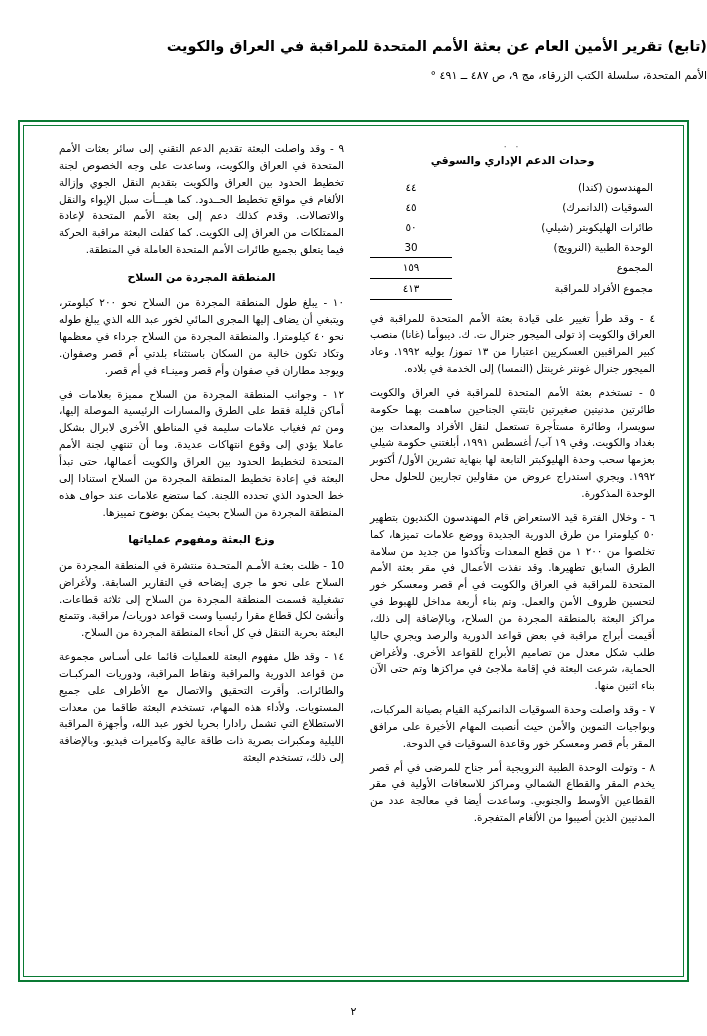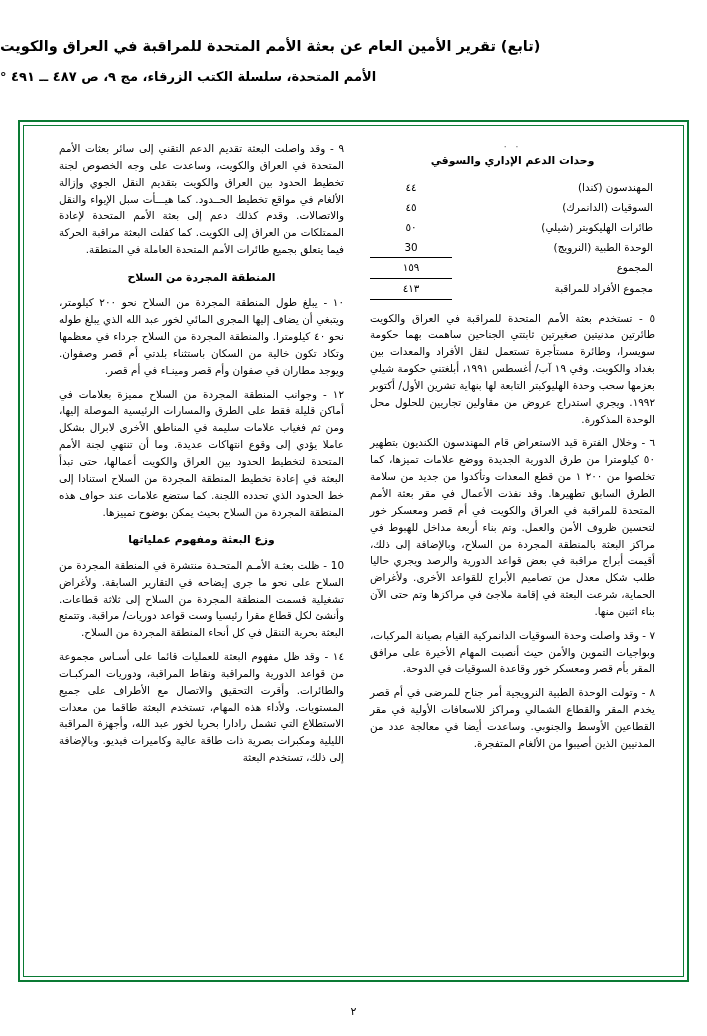--- a/index.html
+++ b/index.html
@@ -16,32 +16,32 @@
     overflow: hidden;
   }
   .page {
     width: 707px;
     height: 1036px;
     position: relative;
     box-sizing: border-box;
     padding: 0;
   }
   .doc-header {
-    text-align: left;
+    text-align: right;
     padding-top: 36px;
   }
   .doc-title {
     font-size: 14.5px;
     font-weight: bold;
     line-height: 1.4;
     letter-spacing: 0px;
   }
   .doc-subtitle {
-    font-size: 13px;
-    font-weight: bold;
+    font-size: 11px;
+    font-weight: normal;
     margin-top: 12px;
     line-height: 1.4;
   }
   .frame {
     position: absolute;
     top: 120px;
     left: 18px;
     width: 671px;
     height: 862px;
     border: 2px solid #0a7a34;
@@ -178,20 +178,21 @@
             <td class="label">المجموع</td>
             <td class="val">١٥٩</td>
           </tr>
           <tr class="total">
             <td class="label">مجموع الأفراد للمراقبة</td>
             <td class="val">٤١٣</td>
           </tr>
         </tbody>
       </table>
 
+      <p class="para">٤ - وقد طرأ تغيير على قيادة بعثة الأمم المتحدة للمراقبة في العراق والكويت إذ تولى الميجور جنرال ت. ك. ديبوأما (غانا) منصب كبير المراقبين العسكريين اعتبارا من ١٣ تموز/ يوليه ١٩٩٢. وعاد الميجور جنرال غونتر غرينتل (النمسا) إلى الخدمة في بلاده.</p>
       <p class="para">٥ - تستخدم بعثة الأمم المتحدة للمراقبة في العراق والكويت طائرتين مدنيتين صغيرتين ثابتتي الجناحين ساهمت بهما حكومة سويسرا، وطائرة مستأجرة تستعمل لنقل الأفراد والمعدات بين بغداد والكويت. وفي ١٩ آب/ أغسطس ١٩٩١، أبلغتني حكومة شيلي بعزمها سحب وحدة الهليوكبتر التابعة لها بنهاية تشرين الأول/ أكتوبر ١٩٩٢. ويجري استدراج عروض من مقاولين تجاريين للحلول محل الوحدة المذكورة.</p>
       <p class="para">٦ - وخلال الفترة قيد الاستعراض قام المهندسون الكنديون بتطهير ٥٠ كيلومترا من طرق الدورية الجديدة ووضع علامات تميزها، كما تخلصوا من ٢٠٠ ١ من قطع المعدات وتأكدوا من جديد من سلامة الطرق السابق تطهيرها. وقد نفذت الأعمال في مقر بعثة الأمم المتحدة للمراقبة في العراق والكويت في أم قصر ومعسكر خور لتحسين ظروف الأمن والعمل. وتم بناء أربعة مداخل للهبوط في مراكز البعثة بالمنطقة المجردة من السلاح، وبالإضافة إلى ذلك، أقيمت أبراج مراقبة في بعض قواعد الدورية والرصد ويجري حاليا طلب شكل معدل من تصاميم الأبراج للقواعد الأخرى. ولأغراض الحماية، شرعت البعثة في إقامة ملاجئ في مراكزها وتم حتى الآن بناء اثنين منها.</p>
       <p class="para">٧ - وقد واصلت وحدة السوقيات الدانمركية القيام بصيانة المركبات، وبواجيات التموين والأمن حيث أنصبت المهام الأخيرة على مرافق المقر بأم قصر ومعسكر خور وقاعدة السوقيات في الدوحة.</p>
       <p class="para">٨ - وتولت الوحدة الطبية النرويجية أمر جناح للمرضى في أم قصر يخدم المقر والقطاع الشمالي ومراكز للاسعافات الأولية في مقر القطاعين الأوسط والجنوبي. وساعدت أيضا في معالجة عدد من المدنيين الذين أصيبوا من الألغام المتفجرة.</p>
     </div>
 
     <div class="col">
       <p class="para">٩ - وقد واصلت البعثة تقديم الدعم التقني إلى سائر بعثات الأمم المتحدة في العراق والكويت، وساعدت على وجه الخصوص لجنة تخطيط الحدود بين العراق والكويت بتقديم النقل الجوي وإزالة الألغام في مواقع تخطيط الحــدود. كما هيـــأت سبل الإيواء والنقل والاتصالات. وقدم كذلك دعم إلى بعثة الأمم المتحدة لإعادة الممتلكات من العراق إلى الكويت. كما كفلت البعثة مراقبة الحركة فيما يتعلق بجميع طائرات الأمم المتحدة العاملة في المنطقة.</p>
 
       <h3 class="sec">المنطقة المجردة من السلاح</h3>

